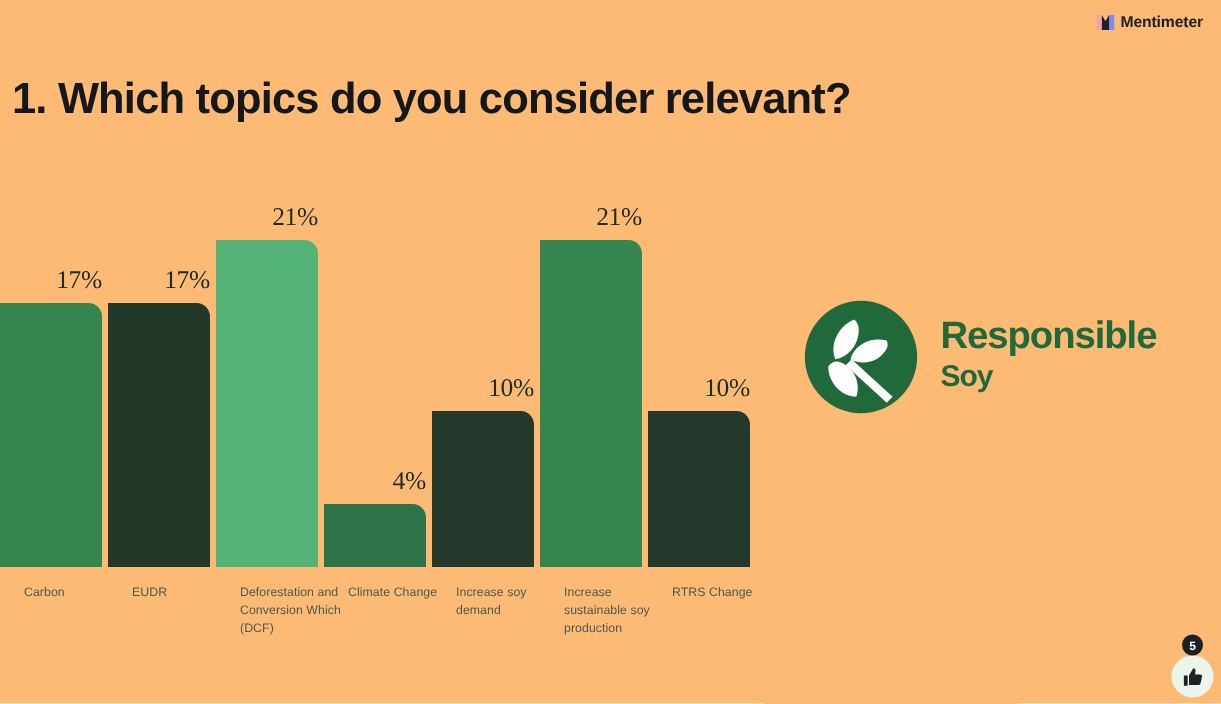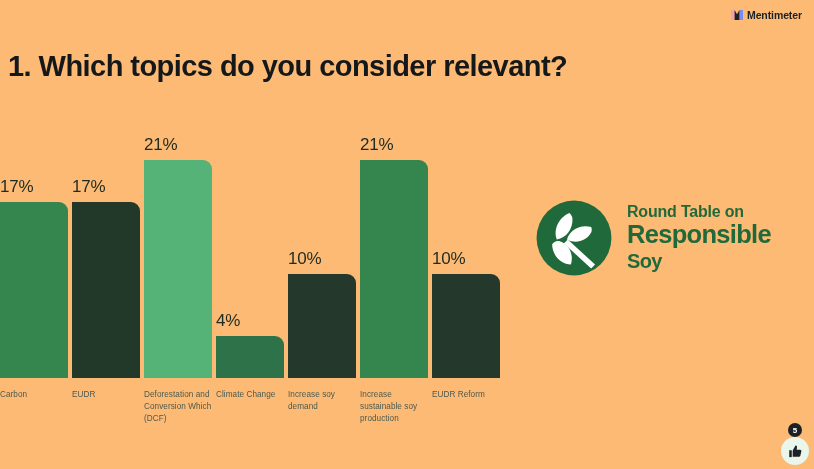--- a/index.html
+++ b/index.html
@@ -83,38 +83,39 @@
     position: absolute;
     bottom: 0;
     left: 0;
     width: 68px;
     border-radius: 0 9px 0 0;
   }
   .bar-value {
     position: absolute;
     left: 0;
     width: 68px;
-    text-align: left;
-    font-family: Liberation Sans, sans-serif;
+    text-align: right;
+    font-family: Liberation Serif, serif;
     font-size: 17px;
     font-weight: 400;
     color: #1d2b22;
     letter-spacing: -0.2px;
     line-height: 20px;
   }
   .cat-label {
     position: absolute;
     top: 269px;
     width: 70px;
     font-family: "Liberation Sans", sans-serif;
     font-size: 8.2px;
     font-weight: 400;
     line-height: 12px;
     color: #4b5a50;
     letter-spacing: 0.05px;
+    margin-left: 16px;
   }
 
   
   #rtrs-logo {
     position: absolute;
     left: 535px;
     top: 192px;
     width: 250px;
     height: 92px;
     display: flex;
@@ -249,38 +250,37 @@
       <div class="cat-label" style="left: 360px;">
         <div>Increase</div>
         <div>sustainable soy</div>
         <div>production</div>
       </div>
       <div class="cat-label" style="left: 288px;">
         <div>Increase soy</div>
         <div>demand</div>
       </div>
       <div class="cat-label" style="left: 432px;">
-        <div>EUDR Reform</div>
+        <div>RTRS Change</div>
       </div>
     </div>
 
   <div id="rtrs-logo">
     <span id="rtrs-mark">
       <svg viewBox="0 0 100 100" xmlns="http://www.w3.org/2000/svg" width="78" height="78">
         <circle cx="50" cy="50" r="48" fill="#20693a"></circle>
         <g fill="#ffffff">
           <path d="M44 18 C30 24 23 40 28 52 C40 50 49 38 48 25 C47.6 22.2 46.2 19.6 44 18 Z"></path>
           <path d="M72 36 C58 32 44 40 41 52 C52 58 66 54 72 43 C73 41 73 38 72 36 Z"></path>
           <path d="M22 58 C22 72 33 84 46 84 C50 72 44 58 31 54 C27.5 53 24 55 22 58 Z"></path>
           <path d="M77 84 L42 52 L37 57 L72 89 Z"></path>
         </g>
       </svg>
     </span>
     <span id="rtrs-text">
-      <span class="rtrs-line1">Round Table on</span>
       <span class="rtrs-line2">Responsible</span>
       <span class="rtrs-line3">Soy</span>
     </span>
   </div>
 
   <div id="reaction-widget">
     <span id="reaction-count">5</span>
     <span id="thumbs-up-btn">
       <svg viewBox="0 0 24 24" width="15" height="15" xmlns="http://www.w3.org/2000/svg">
         <path d="M2 10h4v11H2z" fill="#1b2124"></path>

